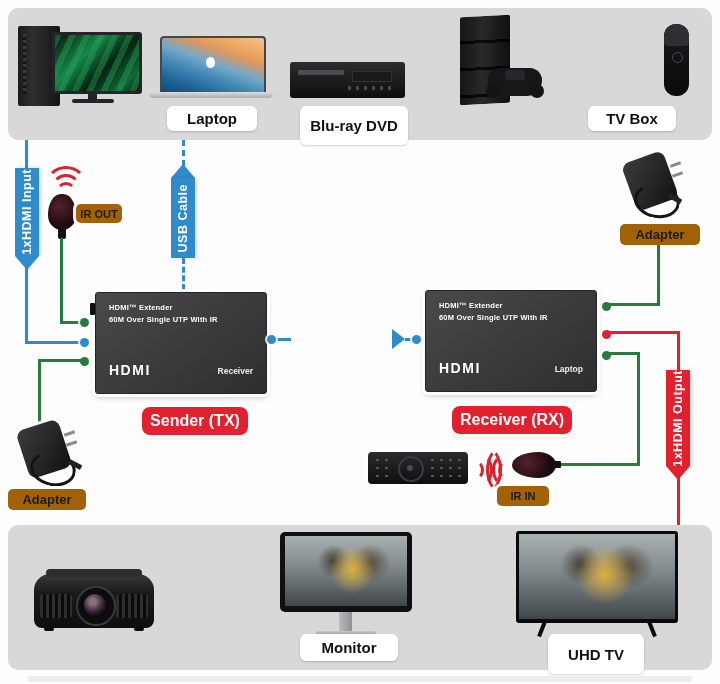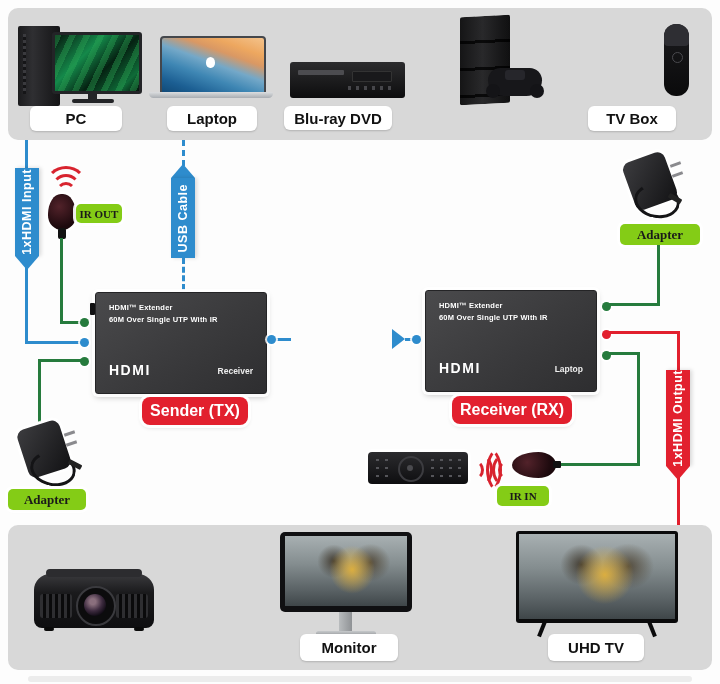--- a/index.html
+++ b/index.html
@@ -4,26 +4,26 @@
 <style>
   html,body{margin:0;padding:0;background:#ffffff;}
   .canvas{position:relative;width:720px;height:684px;background:#fdfdfd;overflow:hidden;
           font-family:"Liberation Sans",sans-serif;}
   .abs{position:absolute;}
   
   .band{position:absolute;left:8px;width:704px;background:#d8d8d8;border-radius:10px;}
   .band-pill{position:absolute;background:#ffffff;border-radius:6px;color:#111;
              font-weight:bold;font-size:15px;display:flex;align-items:center;justify-content:center;
              box-shadow:0 1px 2px rgba(0,0,0,.18);}
-  .gray-pill{position:absolute;background:#84cc16;border-radius:5px;color:#1a1a1a;
+  .gray-pill{position:absolute;background:#a16207;border-radius:5px;color:#1a1a1a;
              font-weight:bold;font-size:11px;display:flex;align-items:center;justify-content:center;
-             box-shadow:0 0 0 3px rgba(255,255,255,.92),0 1px 3px rgba(0,0,0,.15);white-space:nowrap;font-family:Liberation Serif, serif;}
+             box-shadow:0 0 0 3px rgba(255,255,255,.92),0 1px 3px rgba(0,0,0,.15);white-space:nowrap;}
   .tag-pill{position:absolute;background:#e2202e;border-radius:8px;color:#fff;
             font-weight:bold;font-size:16px;display:flex;align-items:center;justify-content:center;
-            box-shadow:0 0 0 3px rgba(255,255,255,.95),0 2px 5px rgba(0,0,0,.2);white-space:nowrap;}
+            box-shadow:0 0 0 3px rgba(255,255,255,.95),0 2px 5px rgba(0,0,0,.2);white-space:nowrap;margin-top:10px;}
   
   .line{position:absolute;}
   .blue{background:#2e8ccd;} .green{background:#267b3d;} .red{background:#e2202e;}
   .dash-v{position:absolute;width:0;border-left:3px dashed #2e8ccd;}
   .dot{position:absolute;width:9px;height:9px;border-radius:50%;
        box-shadow:0 0 0 2px rgba(255,255,255,.85);}
   
   .vbanner{position:absolute;width:24px;background:#2e8ccd;display:flex;align-items:center;
            justify-content:center;box-shadow:2px 0 4px rgba(0,0,0,.15);}
   .vbanner.redbg{background:#e2202e;}
@@ -72,36 +72,33 @@
 
 <div class="canvas">
 
   <div class="band" style="top:8px;height:132px;"></div>
 
   <div class="abs dark-dev" style="left:18px;top:26px;width:42px;height:80px;border-radius:2px;background:linear-gradient(90deg,#1b1b1d,#2f2f32 35%,#141416);"></div>
   <div class="abs" style="left:23px;top:34px;width:3px;height:60px;background:repeating-linear-gradient(180deg,#3a3a3e 0 3px,#151517 3px 6px);"></div>
   <div class="abs screen-leaves" style="left:52px;top:32px;width:84px;height:56px;border:3px solid #232427;border-radius:3px;"></div>
   <div class="abs" style="left:88px;top:92px;width:9px;height:7px;background:#232427;"></div>
   <div class="abs" style="left:72px;top:99px;width:42px;height:4px;background:#232427;border-radius:2px;"></div>
-  <div class="band-pill" style="left:30px;top:106px;width:92px;height:25px;">
-    <span>PC</span>
-  </div>
 
   <div class="abs screen-wave" style="left:160px;top:36px;width:102px;height:54px;border:2px solid #44474c;border-radius:4px 4px 0 0;"></div>
   <div class="abs" style="left:206px;top:57px;width:9px;height:11px;background:#fff;border-radius:50% 50% 46% 46%;"></div>
   <div class="abs" style="left:149px;top:92px;width:124px;height:6px;background:linear-gradient(#dcdee0,#a9adb2);border-radius:2px 2px 6px 6px;"></div>
   <div class="band-pill" style="left:167px;top:106px;width:90px;height:25px;">
     <span>Laptop</span>
   </div>
 
   <div class="abs" style="left:290px;top:62px;width:115px;height:36px;border-radius:3px;background:linear-gradient(180deg,#2c2c2e,#0d0d0e);"></div>
   <div class="abs" style="left:298px;top:70px;width:46px;height:5px;background:#4c4c50;border-radius:1px;"></div>
   <div class="abs" style="left:352px;top:71px;width:38px;height:9px;background:#19191b;border:1px solid #333;border-radius:1px;"></div>
   <div class="abs" style="left:348px;top:86px;width:44px;height:4px;background:repeating-linear-gradient(90deg,#46464a 0 3px,transparent 3px 8px);"></div>
-  <div class="band-pill" style="left:284px;top:106px;width:108px;height:24px;">
+  <div class="band-pill" style="left:300px;top:106px;width:108px;height:39px;">
     <span>Blu-ray DVD</span>
   </div>
 
   <div class="abs" style="left:460px;top:16px;width:50px;height:88px;transform:skewY(-3deg);border-radius:2px;background:repeating-linear-gradient(180deg,rgba(255,255,255,.04) 0 24px,rgba(0,0,0,.7) 24px 27px),linear-gradient(90deg,#0c0c0d,#202022 45%,#060607);"></div>
   <div class="abs" style="left:488px;top:68px;width:54px;height:28px;background:#17171a;border-radius:14px 14px 18px 18px;"></div>
   <div class="abs" style="left:505px;top:70px;width:20px;height:10px;background:#26262b;border-radius:3px;"></div>
   <div class="abs" style="left:486px;top:84px;width:14px;height:14px;background:#141417;border-radius:50%;"></div>
   <div class="abs" style="left:530px;top:84px;width:14px;height:14px;background:#141417;border-radius:50%;"></div>
 
   <div class="abs" style="left:664px;top:24px;width:25px;height:72px;background:linear-gradient(180deg,#1b1b1e,#0a0a0b);border-radius:12px;"></div>
@@ -243,19 +240,19 @@
   <div class="abs" style="left:339px;top:612px;width:13px;height:21px;background:linear-gradient(90deg,#b9bcbe,#8f9295);"></div>
   <div class="abs" style="left:316px;top:631px;width:60px;height:5px;background:linear-gradient(#c6c9cb,#97999c);border-radius:3px;"></div>
   <div class="band-pill" style="left:300px;top:634px;width:98px;height:27px;">
     <span>Monitor</span>
   </div>
 
   <div class="abs" style="left:516px;top:531px;width:162px;height:92px;background:#0a0a0b;border-radius:3px;"></div>
   <div class="abs screen-robot" style="left:519px;top:534px;width:156px;height:85px;"></div>
   <div class="abs" style="left:540px;top:621px;width:4px;height:16px;background:#0a0a0b;transform:rotate(22deg);"></div>
   <div class="abs" style="left:650px;top:621px;width:4px;height:16px;background:#0a0a0b;transform:rotate(-22deg);"></div>
-  <div class="band-pill" style="left:548px;top:634px;width:96px;height:27px;">
+  <div class="band-pill" style="left:548px;top:634px;width:96px;height:40px;">
     <span>UHD TV</span>
   </div>
 
   <div class="abs" style="left:28px;top:676px;width:664px;height:6px;background:#ececec;border-radius:4px;"></div>
 
 </div>
 
 </body></html>

